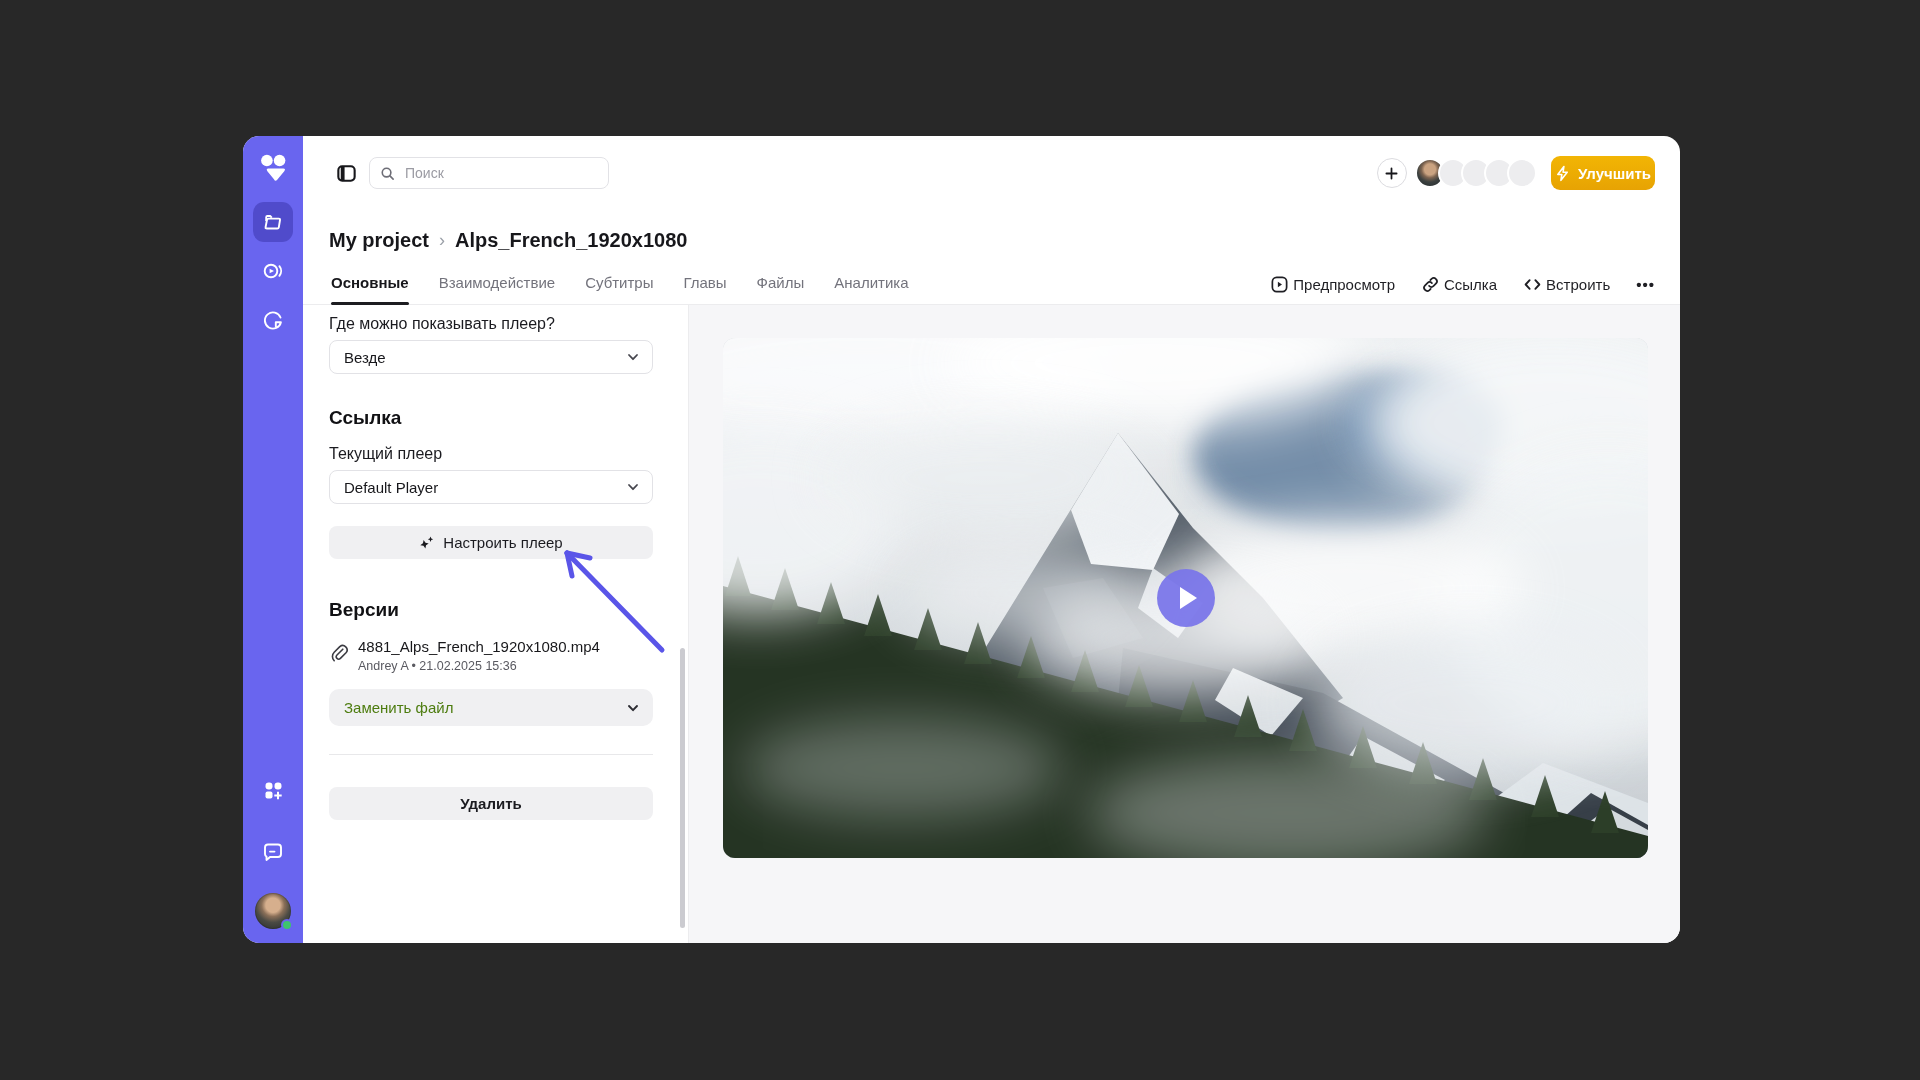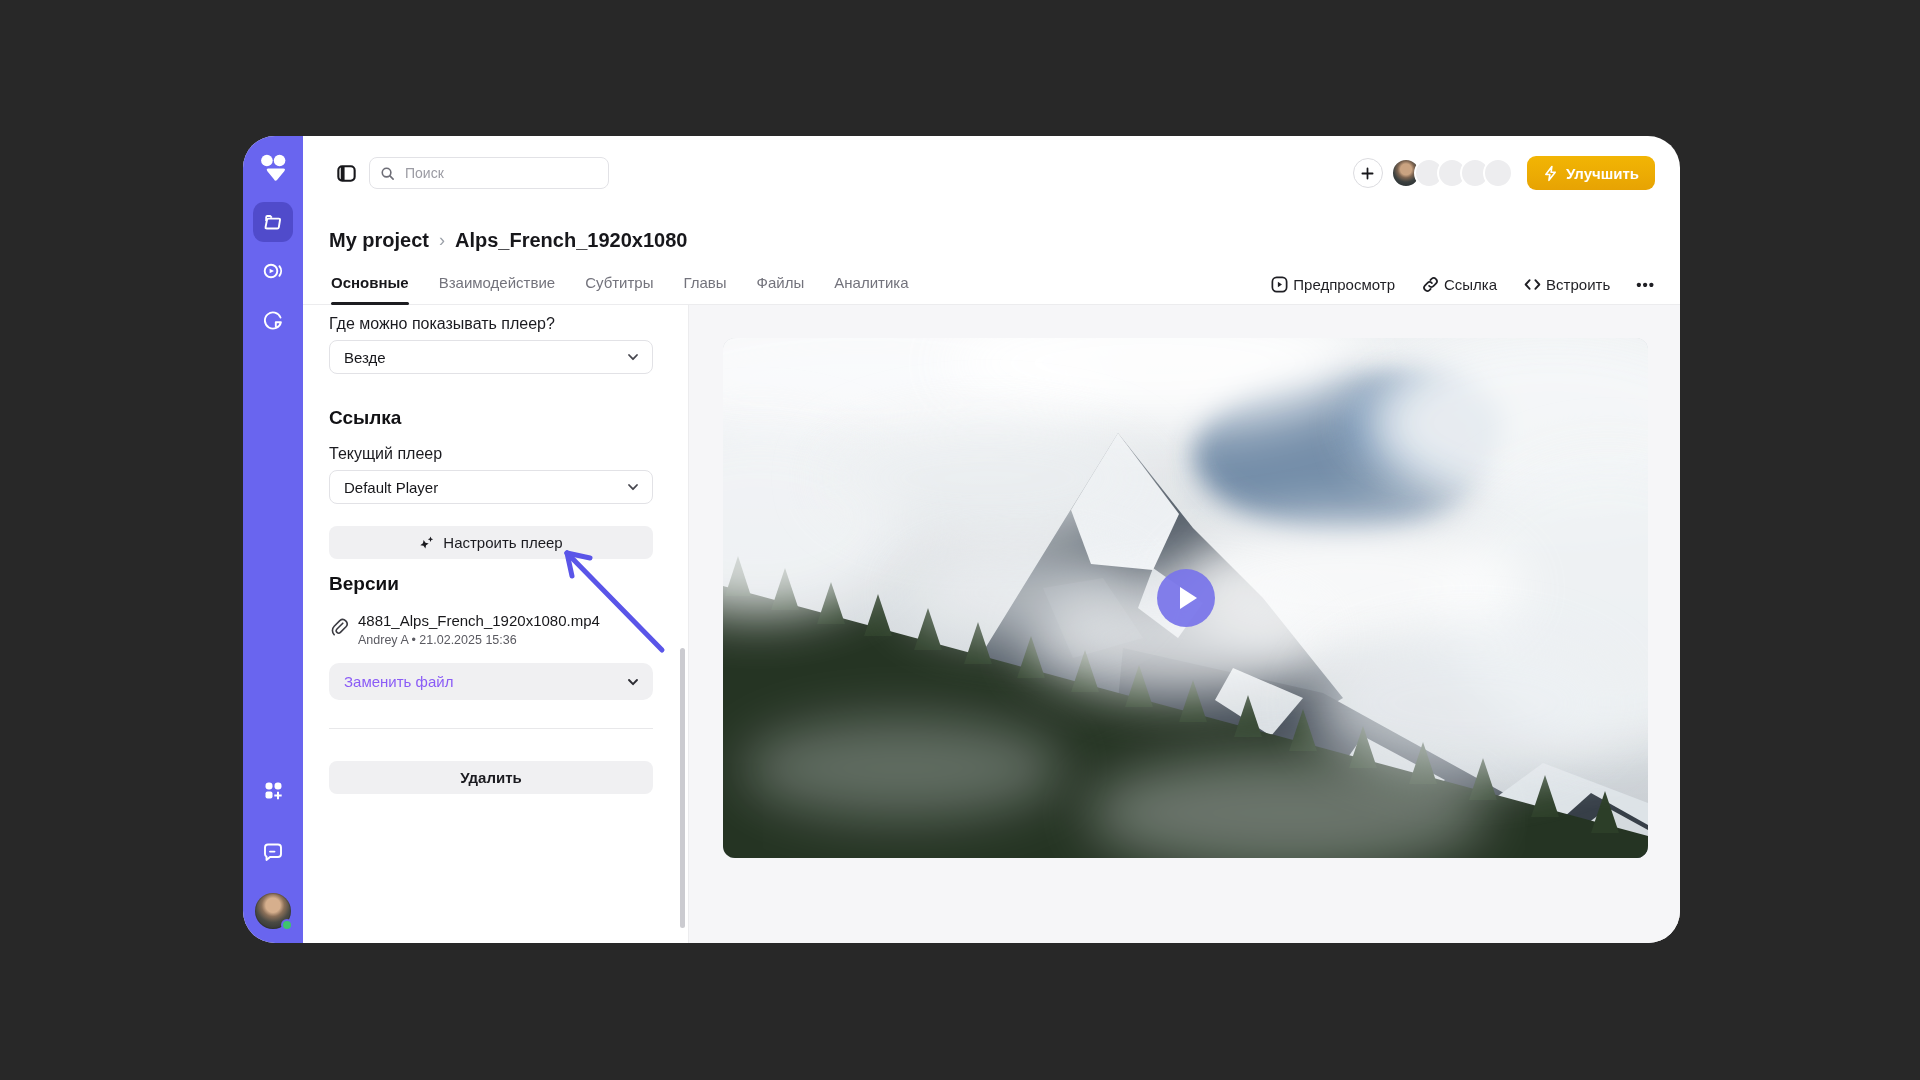--- a/index.html
+++ b/index.html
@@ -4,21 +4,21 @@
 <style>
   html,body{margin:0;padding:0;}
   body{
     width:1920px;height:1080px;position:relative;overflow:hidden;
     background:#282828;
     font-family:"Liberation Sans",sans-serif;
     color:#17171b;
   }
   .window{
     position:absolute;left:243px;top:136px;width:1437px;height:807px;
-    background:#ffffff;border-radius:32px;display:flex;overflow:hidden;
+    background:#ffffff;border-radius:16px;display:flex;overflow:hidden;
   }
   
   .sidebar{
     flex:0 0 60px;width:60px;background:#6965ef;
     display:flex;flex-direction:column;align-items:center;
     padding:16px 0 14px;box-sizing:border-box;
   }
   .logo{width:32px;height:32px;margin-bottom:18px;display:flex;align-items:center;justify-content:center;}
   .nav-item{width:40px;height:40px;border-radius:11px;display:flex;align-items:center;justify-content:center;margin-bottom:9px;cursor:pointer;}
   .nav-item.active{background:rgba(17,10,110,0.28);}
@@ -43,21 +43,21 @@
   .plus-btn{width:28px;height:28px;border-radius:50%;background:#fff;border:1px solid #dcdce0;display:flex;align-items:center;justify-content:center;cursor:pointer;}
   .avatar-stack{display:flex;margin-left:8px;}
   .avatar-stack .a{width:30px;height:30px;border-radius:50%;background:#ededef;border:2px solid #fff;box-sizing:border-box;margin-left:-7px;}
   .avatar-stack .a.photo{
     background:radial-gradient(circle at 50% 36%, #caa381 0 26%, #7d6450 40%, #3c4140 60%, #20262a 100%);
   }
   .upgrade-btn{
     margin-left:14px;display:flex;align-items:center;gap:8px;
     background:linear-gradient(180deg,#f2b504,#e7a303);
     color:#fff;font-size:15px;font-weight:bold;
-    border:none;border-radius:9px;padding:0 16px;height:34px;cursor:pointer;
+    border:none;border-radius:9px;padding:0 4px;height:34px;cursor:pointer;
   }
   .breadcrumb{display:flex;align-items:center;gap:10px;margin:36px 25px 0 26px;font-size:20px;font-weight:bold;}
   .breadcrumb .sep{color:#9ba0a8;font-weight:normal;font-size:18px;}
   .breadcrumb .link{cursor:pointer;}
   .tabs-row{
     display:flex;align-items:flex-end;margin-top:10px;height:42px;
     padding:0 25px 0 28px;border-bottom:1px solid #ececee;box-sizing:content-box;
   }
   .tabs{display:flex;gap:30px;}
   .tab{font-size:15px;color:#73737c;padding-bottom:13px;position:relative;cursor:pointer;white-space:nowrap;}
@@ -71,35 +71,35 @@
   .form-panel{flex:0 0 385px;width:385px;box-sizing:border-box;padding:0 0 0 26px;position:relative;}
   .form-inner{width:324px;}
   .field-label{font-size:16px;color:#1b1b20;margin-top:10px;}
   .select{
     margin-top:7px;height:34px;border:1px solid #e2e2e6;border-radius:8px;background:#fff;
     display:flex;align-items:center;justify-content:space-between;
     padding:0 12px 0 14px;font-size:15px;color:#17171b;cursor:pointer;box-sizing:border-box;
   }
   .section-title{font-size:19px;font-weight:bold;color:#111114;}
   .t-player{margin-top:33px;}
-  .t-versions{margin-top:14px;}
+  .t-versions{margin-top:40px;}
   .lbl2{margin-top:16px;}
   .btn-gray{
     margin-top:22px;height:33px;width:100%;border:none;border-radius:8px;background:#f0f0f2;
     display:flex;align-items:center;justify-content:center;gap:8px;
     font:500 15px "Liberation Sans",sans-serif;color:#1b1b20;cursor:pointer;
   }
   .file-row{display:flex;margin-top:17px;gap:9px;}
   .file-icon{width:20px;height:20px;margin-top:5px;flex:0 0 20px;}
   .file-name{font-size:15px;color:#18181b;}
   .file-meta{font-size:12.5px;color:#5a5a61;margin-top:4px;}
   .replace-select{
     margin-top:16px;height:37px;border-radius:10px;background:#f0f0f2;border:none;
     display:flex;align-items:center;justify-content:space-between;
-    padding:0 13px 0 15px;font-size:15px;color:#8b5cf6;cursor:pointer;box-sizing:border-box;
+    padding:0 13px 0 15px;font-size:15px;color:#4d7c0f;cursor:pointer;box-sizing:border-box;
   }
   .panel-divider{margin-top:28px;height:1px;background:#e8e8ea;width:100%;}
   .btn-delete{margin-top:32px;font-weight:bold;}
   .scroll-thumb{position:absolute;right:3px;top:343px;width:5px;height:280px;border-radius:3px;background:#cbcbd0;cursor:grab;}
   
   .preview-pane{flex:1;background:#f6f6f8;border-left:1px solid #ececee;padding:33px 0 0 34px;box-sizing:border-box;}
   .video-box{width:925px;height:520px;border-radius:12px;overflow:hidden;position:relative;background:#ccd2d7;}
   .video-box svg.scene{position:absolute;inset:0;width:100%;height:100%;display:block;}
   .play-btn{
     position:absolute;left:50%;top:50%;transform:translate(-50%,-50%);

